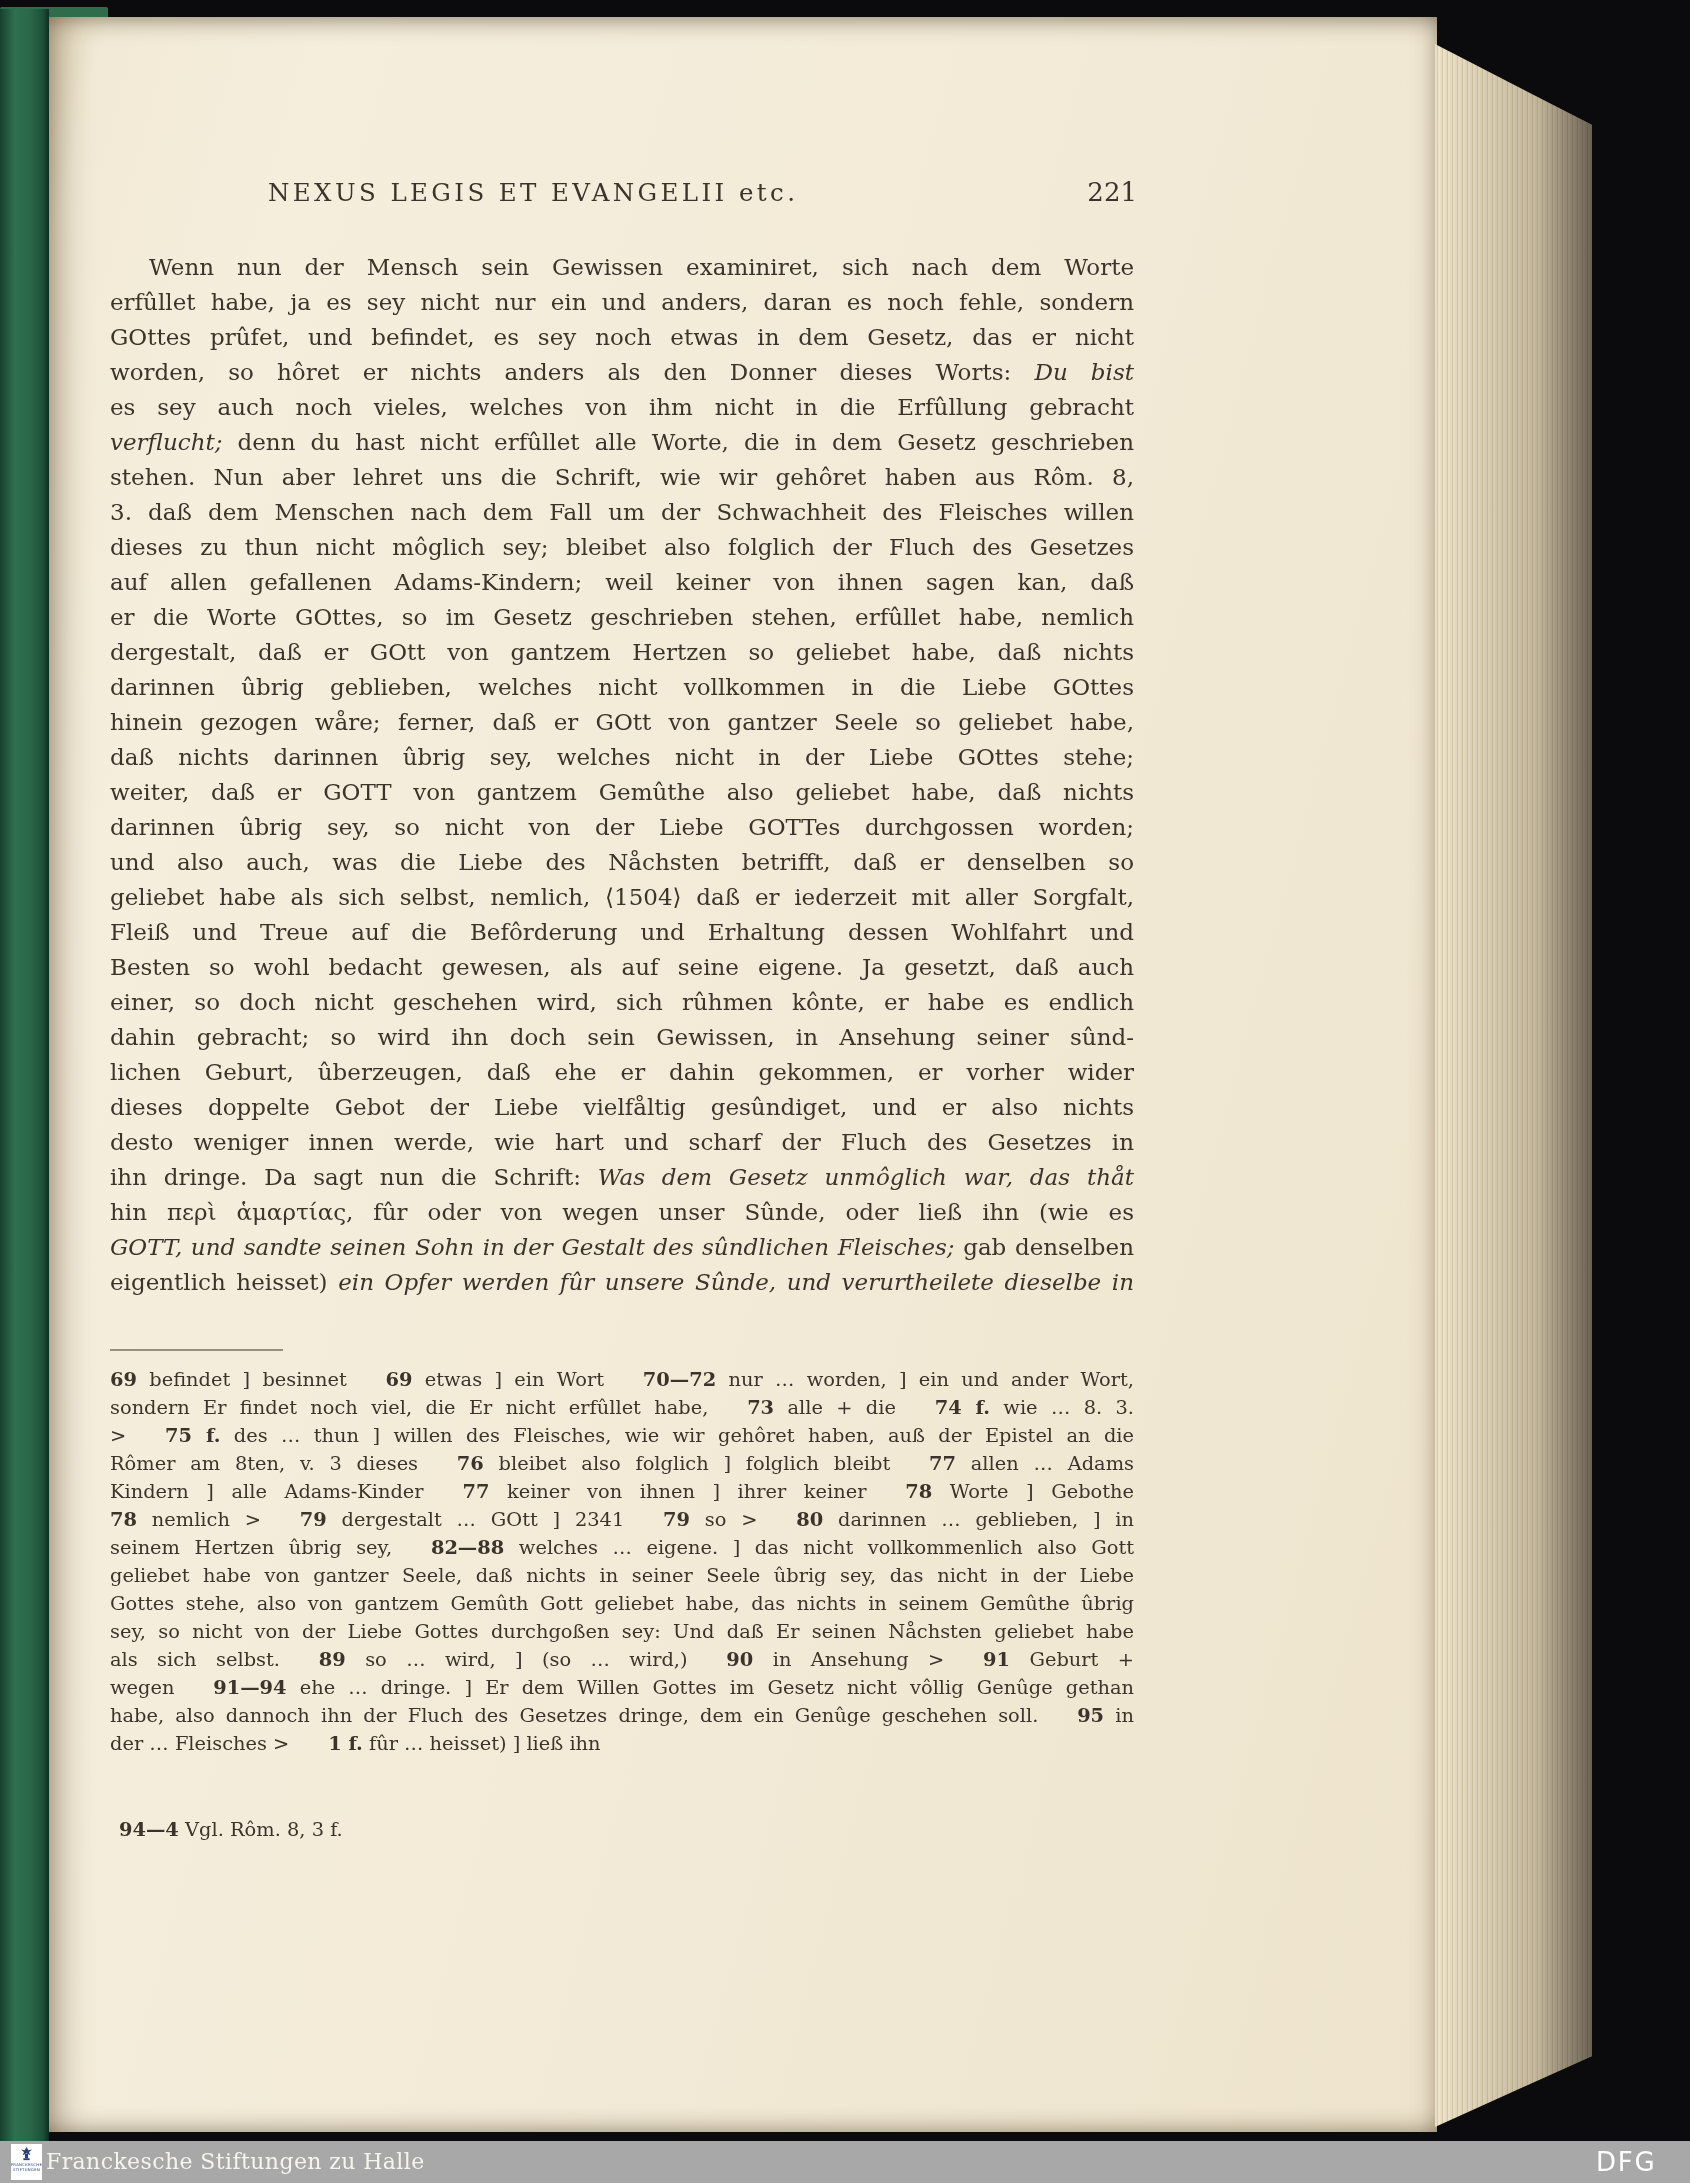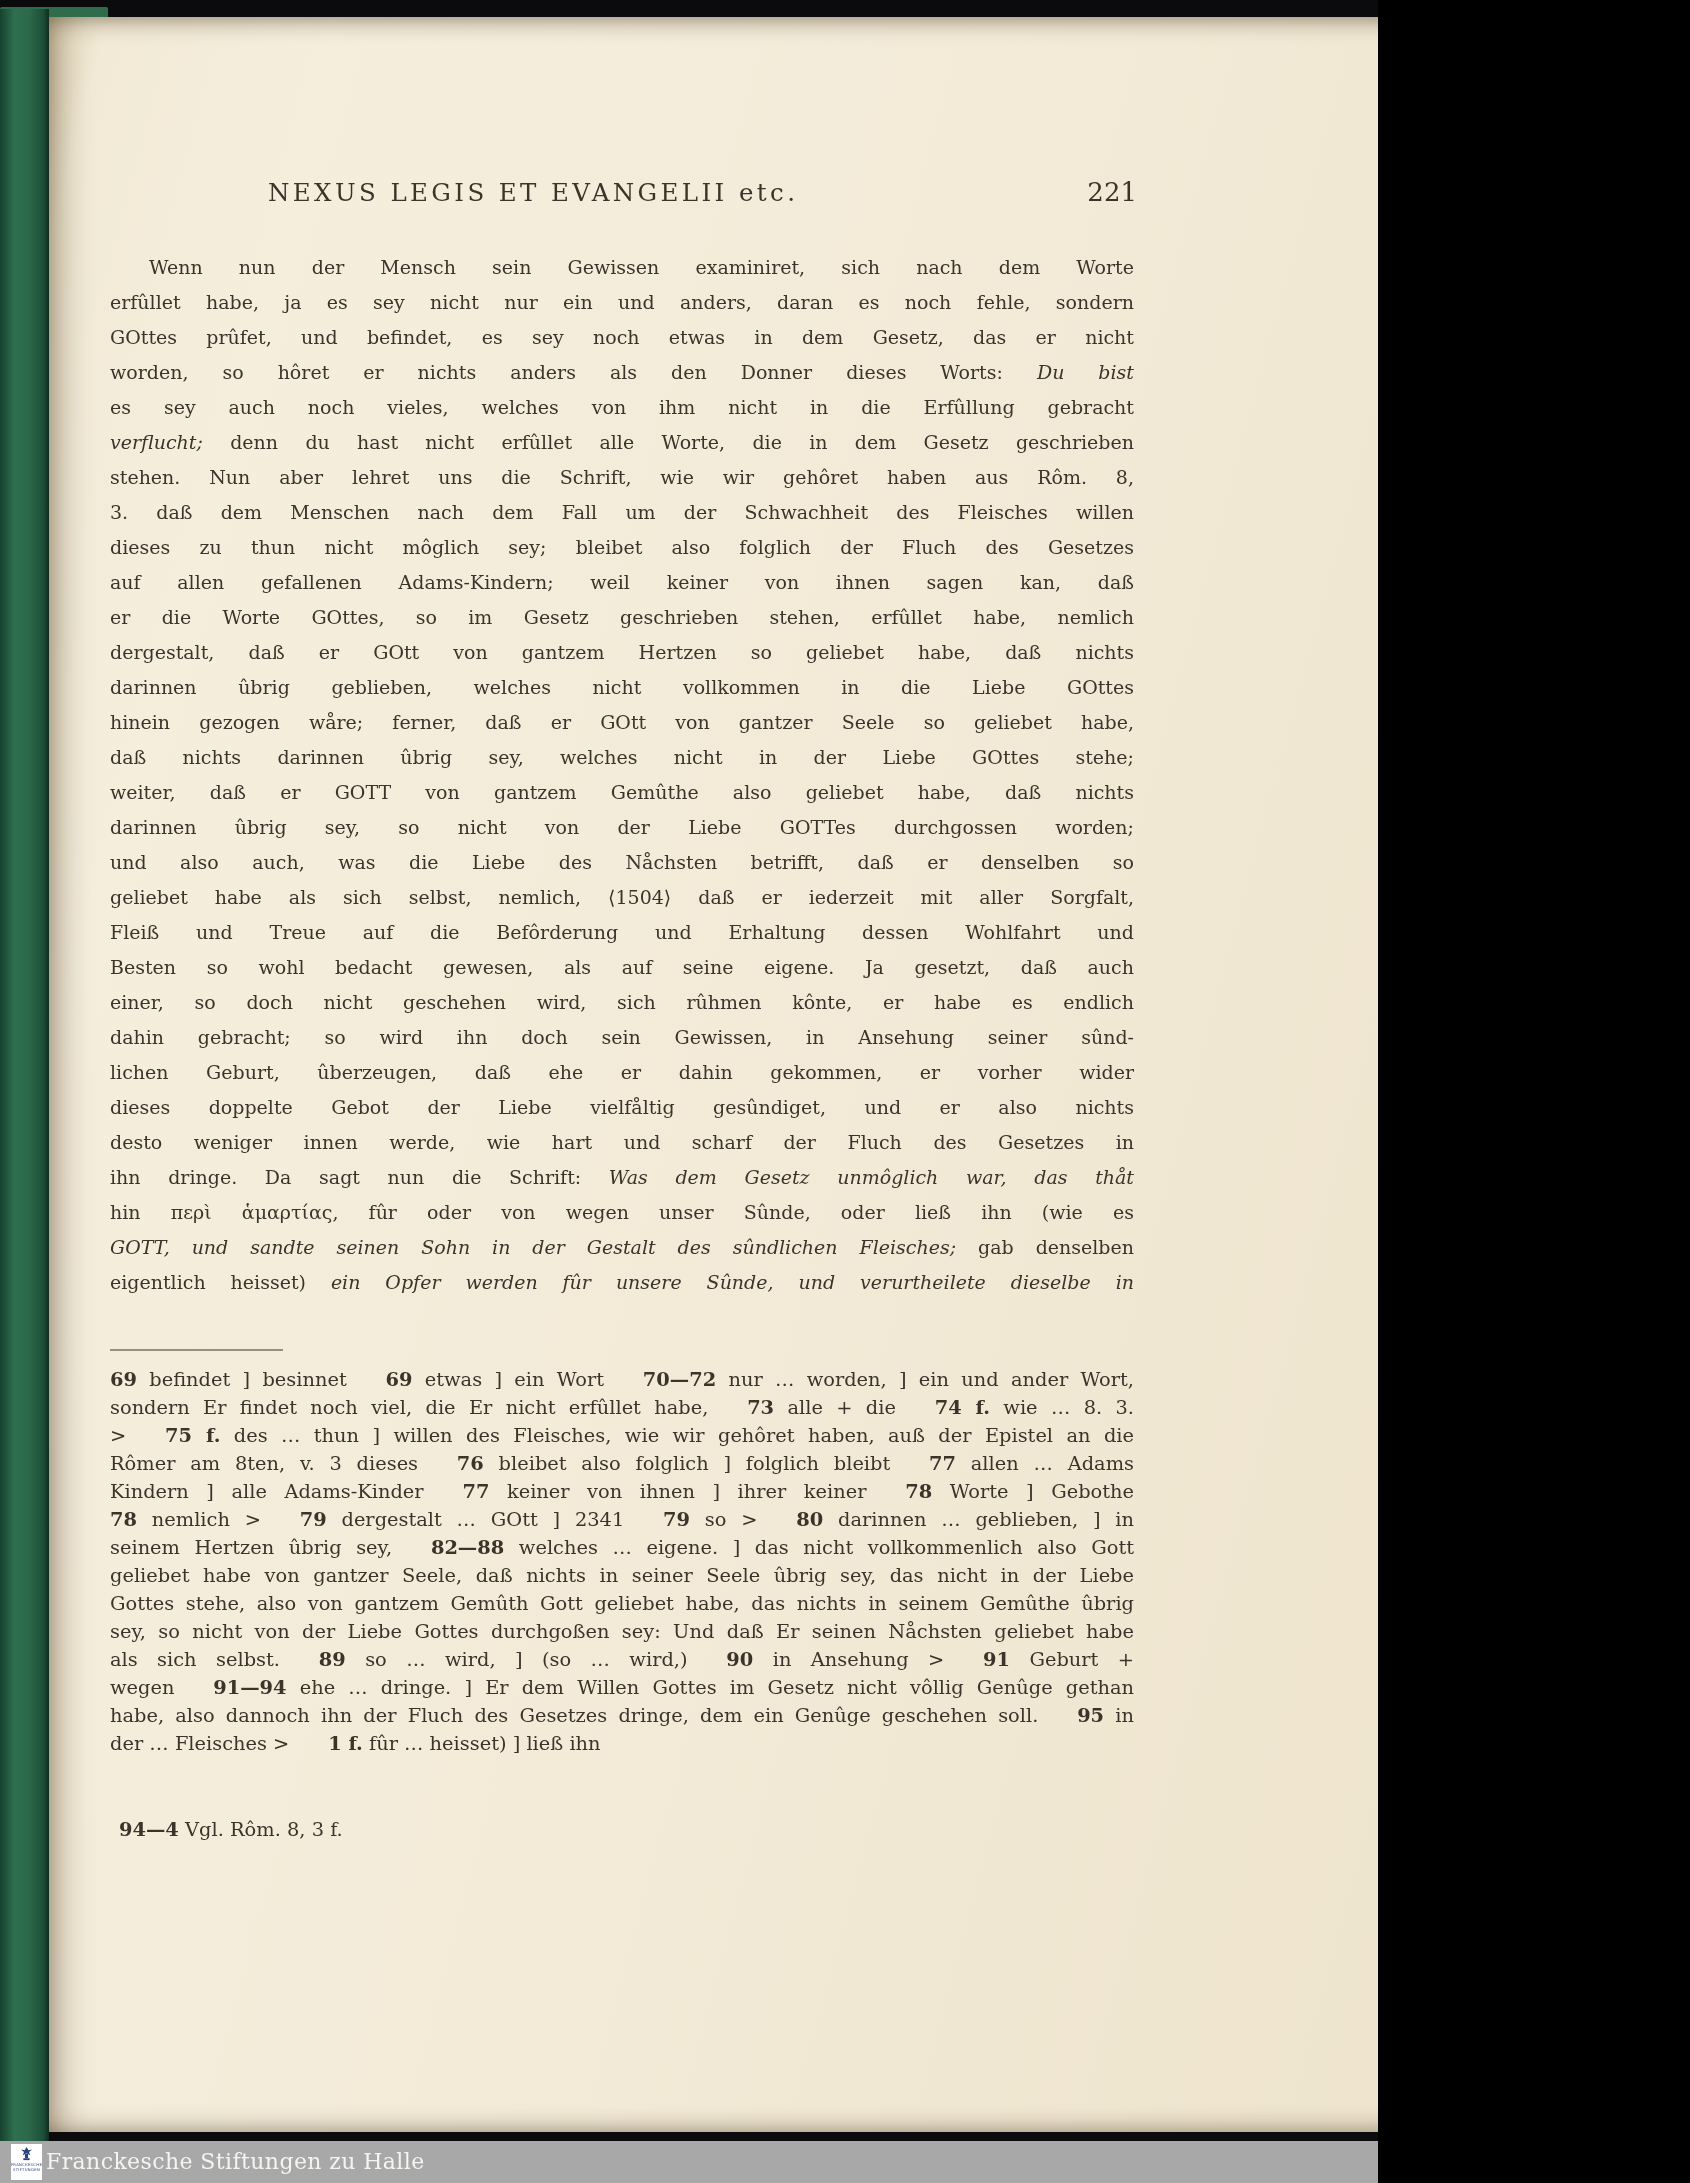--- a/index.html
+++ b/index.html
@@ -1,37 +1,37 @@
 <!DOCTYPE html>
 <html style="font-size:13.5px"><head>
 <meta charset="utf-8">
 <style>
   html,body{margin:0;padding:0;background:#000;}
-  .scan{position:relative;width:1378px;height:2183px;background:#0b0b0d;overflow:hidden;
+  .scan{position:relative;width:1690px;height:2183px;background:#0b0b0d;overflow:hidden;
         font-family:"DejaVu Serif","Liberation Serif",serif;color:#3c342b;}
   
   .spine{position:absolute;left:0;top:8.5px;width:49px;height:2133px;
          background:linear-gradient(to right,#17412e 0,#2e7050 30%,#2b684a 60%,#1d4f38 88%,#0f2c1f 100%);}
   .spine-top{position:absolute;left:0;top:6.8px;width:108px;height:15px;background:#2f6c4c;border-radius:1.7px;}
   
   .paper{position:absolute;left:49px;top:17px;width:1388px;height:2115px;
          background:linear-gradient(105deg,#e7dcc1 0px,#f2ead6 59px,#f5eedd 270px,#f3ebd8 930px,#eee4cd 100%);
          box-shadow:inset 24px 0 34px -15px rgba(80,60,30,.45), inset -20px 0 25px -17px rgba(90,70,40,.35),
                     inset 0 15px 24px -15px rgba(60,45,20,.5), inset 0 -15px 24px -15px rgba(60,45,20,.4);}
   
   .fore-edge{position:absolute;left:1435px;top:0;width:157px;height:2183px;
        background:
          linear-gradient(90deg,rgba(90,70,35,0) 0%,rgba(70,50,20,.25) 65%,rgba(20,12,5,.6) 100%),
          repeating-linear-gradient(90deg,#eae0c5 0 1.7px,#d8cbab 1.7px 3.4px,#efe6cd 3.4px 5px);
        clip-path:polygon(0 44px,100% 125px,100% 2056px,0 2127px);}
   
   .running-head{position:absolute;left:268px;top:178px;font-size:24.5px;letter-spacing:3.4px;white-space:nowrap;}
   .page-num{position:absolute;left:1073px;top:177px;width:64px;text-align:right;font-size:26px;}
   .body-text{position:absolute;left:110px;top:250px;width:1024px;}
-  .bline{position:relative;height:35px;line-height:35px;font-size:19px;overflow:hidden;
+  .bline{position:relative;height:35px;line-height:35px;font-size:23px;overflow:hidden;
          text-align:justify;text-align-last:justify;-moz-text-align-last:justify;}
   .bline.indent{text-indent:39px;}
   .app-rule{position:absolute;left:110px;top:1349px;width:173px;height:1.7px;background:#4a4136;opacity:.55;}
   .apparatus{position:absolute;left:110px;top:1366px;width:1024px;}
   .aline{position:relative;height:28px;line-height:28px;font-size:19.4px;overflow:hidden;
          text-align:justify;text-align-last:justify;-moz-text-align-last:justify;}
   .aline.no-just,.bline.no-just{text-align:left;text-align-last:left;-moz-text-align-last:left;}
   .footnote{position:absolute;left:119px;top:1816px;width:1024px;font-size:19.4px;line-height:28px;}
   .s-i{font-style:italic;}
   .s-b{font-weight:bold;}

